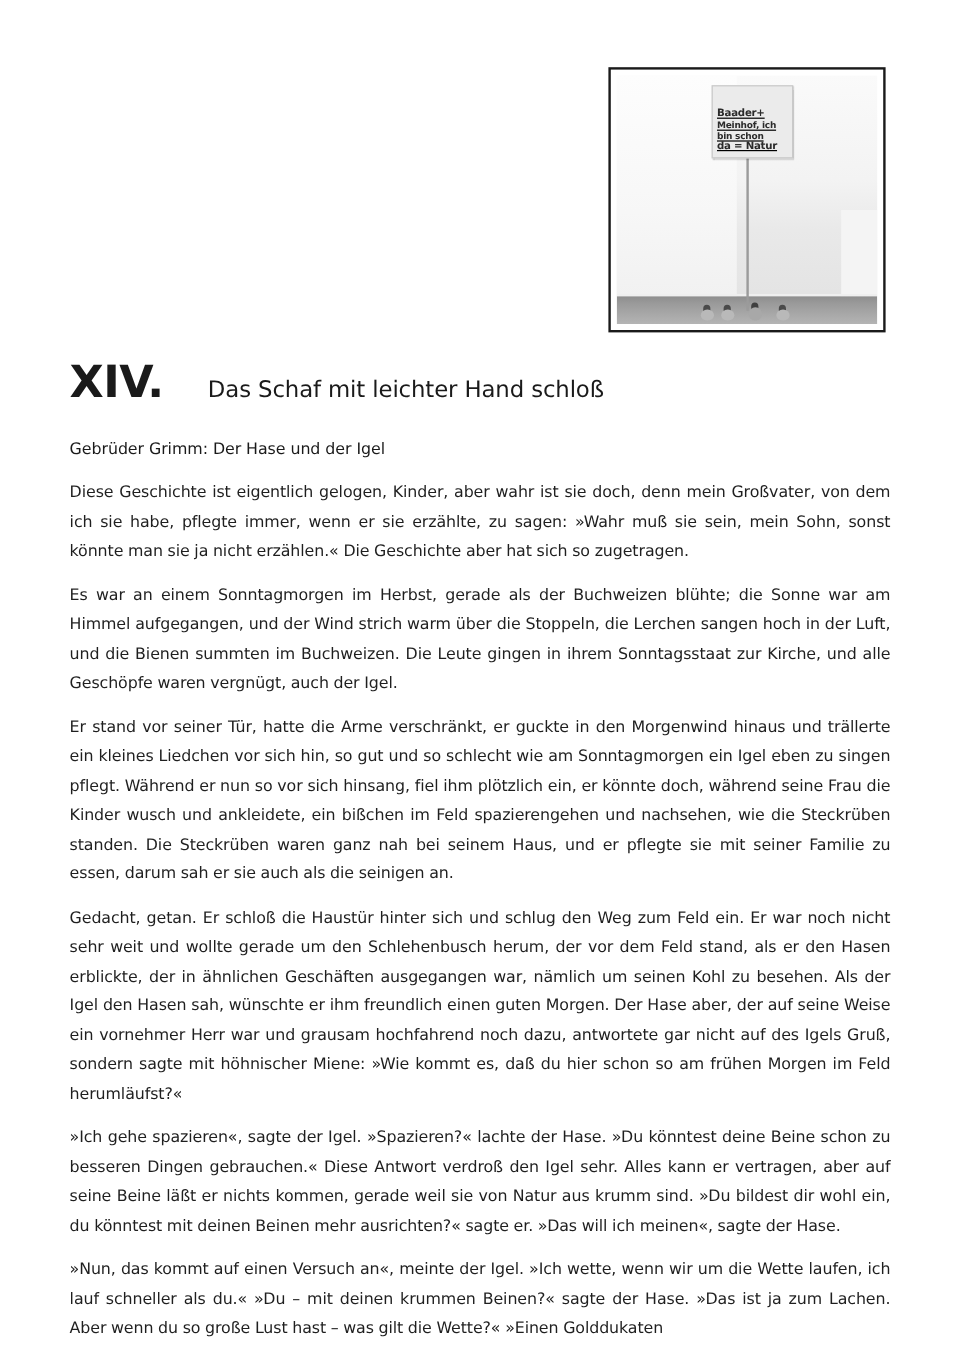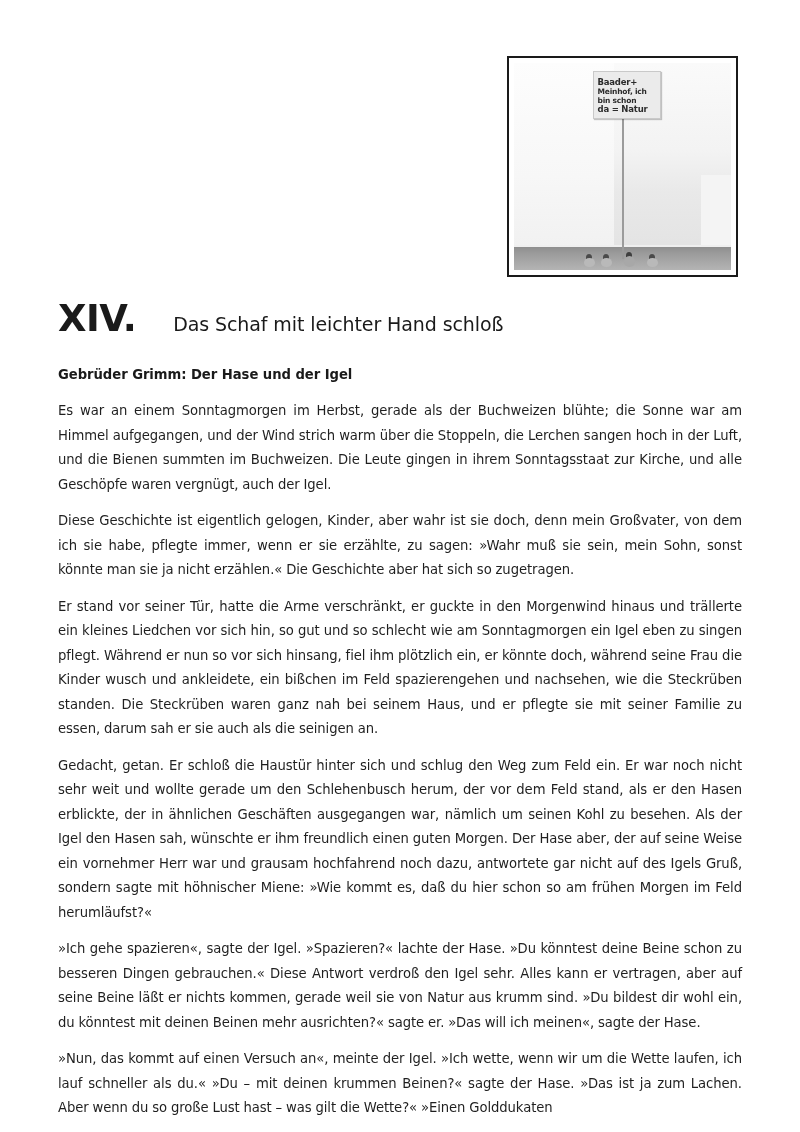--- a/index.html
+++ b/index.html
@@ -83,22 +83,23 @@
   }
   .photo-sign {
     position: absolute;
     left: 50%;
     top: 8px;
     width: 68px;
     margin-left: -30px;
     background: #ebebeb;
     border: 1px solid #c9c9c9;
     box-shadow: 1px 1px 1px rgba(0,0,0,0.22);
-    padding: 6px 3px 4px 4px;
+    padding: 19px 3px 4px 4px;
     box-sizing: border-box;
+    text-decoration: underline;
   }
   .photo-sign .sign-line {
     font-family: "DejaVu Sans", sans-serif;
     font-size: 7.5px;
     line-height: 9px;
     color: #2b2b2b;
     font-weight: 700;
     letter-spacing: -0.2px;
     white-space: nowrap;
   }
@@ -170,21 +171,21 @@
     font-size: 19px;
     font-weight: 400;
     line-height: 1;
     color: #1a1a1a;
     margin-left: 9px;
     letter-spacing: -0.1px;
   }
   .source-line {
     font-family: "DejaVu Sans", sans-serif;
     font-size: 13.2px;
-    font-weight: 700;
+    font-weight: 400;
     color: #1a1a1a;
     margin-top: 30px;
     letter-spacing: -0.05px;
   }
   .body-text p {
     font-family: "DejaVu Sans", sans-serif;
     font-size: 13.2px;
     line-height: 24.5px;
     color: #1f1f1f;
     text-align: justify;
@@ -241,22 +242,22 @@
   <div class="content">
 
     <div class="chapter-head">
       <span class="chapter-num">XIV.</span>
       <span class="chapter-title">Das Schaf mit leichter Hand schloß</span>
     </div>
 
     <div class="source-line">Gebrüder Grimm: Der Hase und der Igel</div>
 
     <div class="body-text">
+      <p>Diese Geschichte ist eigentlich gelogen, Kinder, aber wahr ist sie doch, denn mein Großvater, von dem ich sie habe, pflegte immer, wenn er sie erzählte, zu sagen: »Wahr muß sie sein, mein Sohn, sonst könnte man sie ja nicht erzählen.« Die Geschichte aber hat sich so zugetragen.</p>
       <p>Es war an einem Sonntagmorgen im Herbst, gerade als der Buchweizen blühte; die Sonne war am Himmel aufgegangen, und der Wind strich warm über die Stoppeln, die Lerchen sangen hoch in der Luft, und die Bienen summten im Buchweizen. Die Leute gingen in ihrem Sonntagsstaat zur Kirche, und alle Geschöpfe waren vergnügt, auch der Igel.</p>
-      <p>Diese Geschichte ist eigentlich gelogen, Kinder, aber wahr ist sie doch, denn mein Großvater, von dem ich sie habe, pflegte immer, wenn er sie erzählte, zu sagen: »Wahr muß sie sein, mein Sohn, sonst könnte man sie ja nicht erzählen.« Die Geschichte aber hat sich so zugetragen.</p>
       <p>Er stand vor seiner Tür, hatte die Arme verschränkt, er guckte in den Morgenwind hinaus und trällerte ein kleines Liedchen vor sich hin, so gut und so schlecht wie am Sonntagmorgen ein Igel eben zu singen pflegt. Während er nun so vor sich hinsang, fiel ihm plötzlich ein, er könnte doch, während seine Frau die Kinder wusch und ankleidete, ein bißchen im Feld spazierengehen und nachsehen, wie die Steckrüben standen. Die Steckrüben waren ganz nah bei seinem Haus, und er pflegte sie mit seiner Familie zu essen, darum sah er sie auch als die seinigen an.</p>
       <p>Gedacht, getan. Er schloß die Haustür hinter sich und schlug den Weg zum Feld ein. Er war noch nicht sehr weit und wollte gerade um den Schlehenbusch herum, der vor dem Feld stand, als er den Hasen erblickte, der in ähnlichen Geschäften ausgegangen war, nämlich um seinen Kohl zu besehen. Als der Igel den Hasen sah, wünschte er ihm freundlich einen guten Morgen. Der Hase aber, der auf seine Weise ein vornehmer Herr war und grausam hochfahrend noch dazu, antwortete gar nicht auf des Igels Gruß, sondern sagte mit höhnischer Miene: »Wie kommt es, daß du hier schon so am frühen Morgen im Feld herumläufst?«</p>
       <p>»Ich gehe spazieren«, sagte der Igel. »Spazieren?« lachte der Hase. »Du könntest deine Beine schon zu besseren Dingen gebrauchen.« Diese Antwort verdroß den Igel sehr. Alles kann er vertragen, aber auf seine Beine läßt er nichts kommen, gerade weil sie von Natur aus krumm sind. »Du bildest dir wohl ein, du könntest mit deinen Beinen mehr ausrichten?« sagte er. »Das will ich meinen«, sagte der Hase.</p>
       <p>»Nun, das kommt auf einen Versuch an«, meinte der Igel. »Ich wette, wenn wir um die Wette laufen, ich lauf schneller als du.« »Du – mit deinen krummen Beinen?« sagte der Hase. »Das ist ja zum Lachen. Aber wenn du so große Lust hast – was gilt die Wette?« »Einen Golddukaten</p>
     </div>
 
   </div>
 </div>
 
 </body></html>

